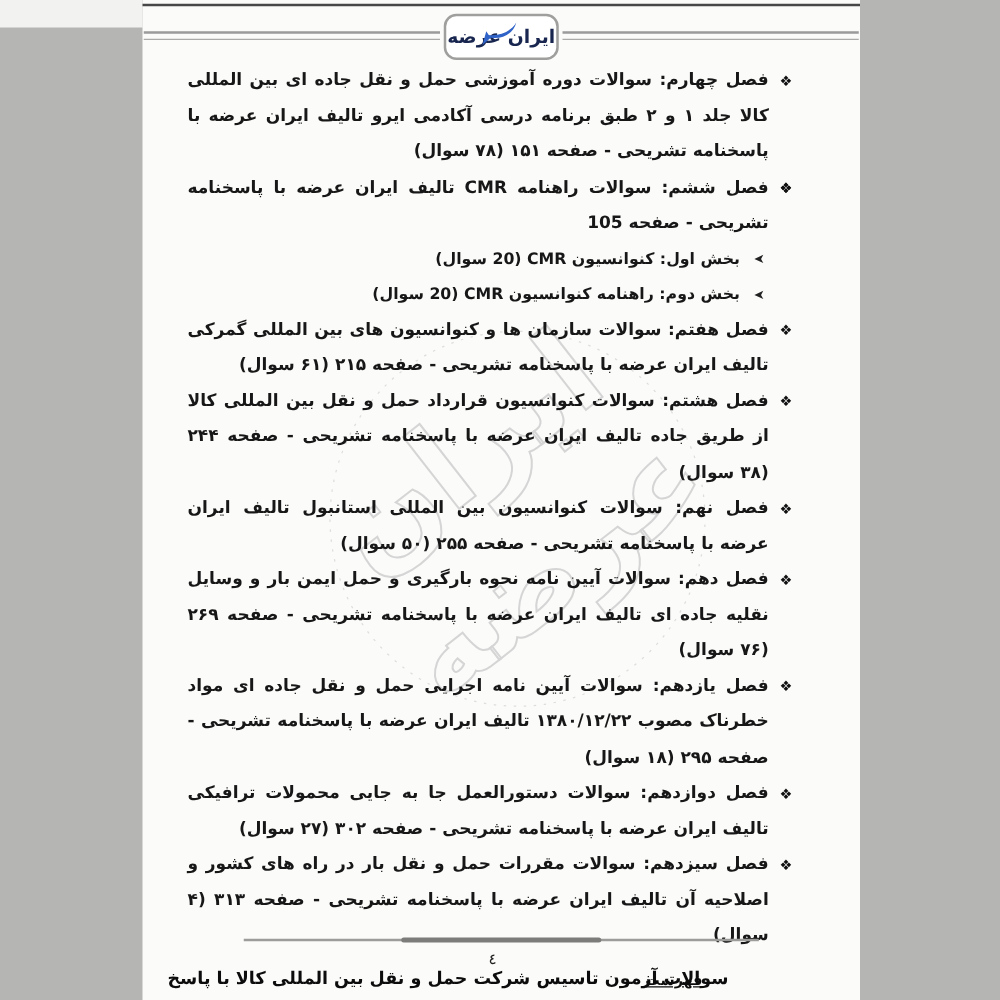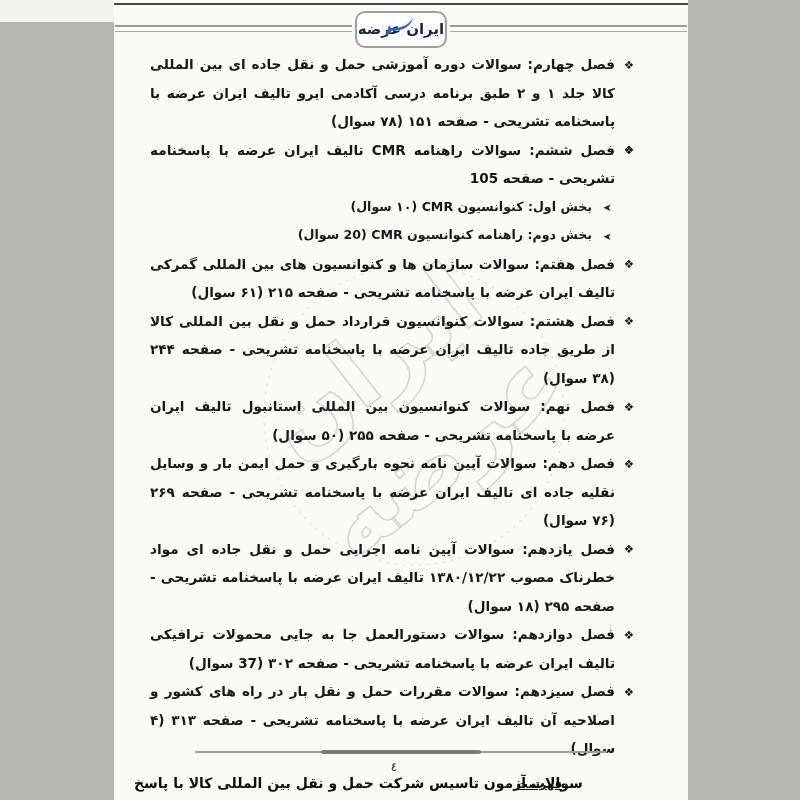--- a/index.html
+++ b/index.html
@@ -120,21 +120,21 @@
     </div>
     <div class="item">
       <span class="bullet">❖</span>
     </div>
     <div class="item">
       <span class="bullet">❖</span>
       <span>فصل ششم: سوالات راهنامه CMR تالیف ایران عرضه با پاسخنامه تشریحی - صفحه 105</span>
     </div>
     <div class="sub-item">
       <span class="bullet">➤</span>
-      <span>بخش اول: کنوانسیون CMR (۱۰ سوال)</span>
+      <span>بخش اول: کنوانسیون CMR (20 سوال)</span>
     </div>
     <div class="sub-item">
       <span class="bullet">➤</span>
       <span>بخش دوم: راهنامه کنوانسیون CMR (20 سوال)</span>
     </div>
     <div class="item">
       <span class="bullet">❖</span>
       <span>فصل هفتم: سوالات سازمان ها و کنوانسیون های بین المللی گمرکی تالیف ایران عرضه با پاسخنامه تشریحی - صفحه ۲۱۵ (۶۱ سوال)</span>
     </div>
     <div class="item">
@@ -148,21 +148,21 @@
     <div class="item">
       <span class="bullet">❖</span>
       <span>فصل دهم: سوالات آیین نامه نحوه بارگیری و حمل ایمن بار و وسایل نقلیه جاده ای تالیف ایران عرضه با پاسخنامه تشریحی - صفحه ۲۶۹ (۷۶ سوال)</span>
     </div>
     <div class="item">
       <span class="bullet">❖</span>
       <span>فصل یازدهم: سوالات آیین نامه اجرایی حمل و نقل جاده ای مواد خطرناک مصوب ۱۳۸۰/۱۲/۲۲ تالیف ایران عرضه با پاسخنامه تشریحی - صفحه ۲۹۵ (۱۸ سوال)</span>
     </div>
     <div class="item">
       <span class="bullet">❖</span>
-      <span>فصل دوازدهم: سوالات دستورالعمل جا به جایی محمولات ترافیکی تالیف ایران عرضه با پاسخنامه تشریحی - صفحه ۳۰۲ (37 سوال)</span>
+      <span>فصل دوازدهم: سوالات دستورالعمل جا به جایی محمولات ترافیکی تالیف ایران عرضه با پاسخنامه تشریحی - صفحه ۳۰۲ (۲۷ سوال)</span>
     </div>
     <div class="item">
       <span class="bullet">❖</span>
       <span>فصل سیزدهم: سوالات مقررات حمل و نقل بار در راه های کشور و اصلاحیه آن تالیف ایران عرضه با پاسخنامه تشریحی - صفحه ۳۱۳ (۴ سوال)</span>
     </div>
 
   </div>
 
   <div class="footer-rule"></div>
   <div class="page-number">٤</div>

